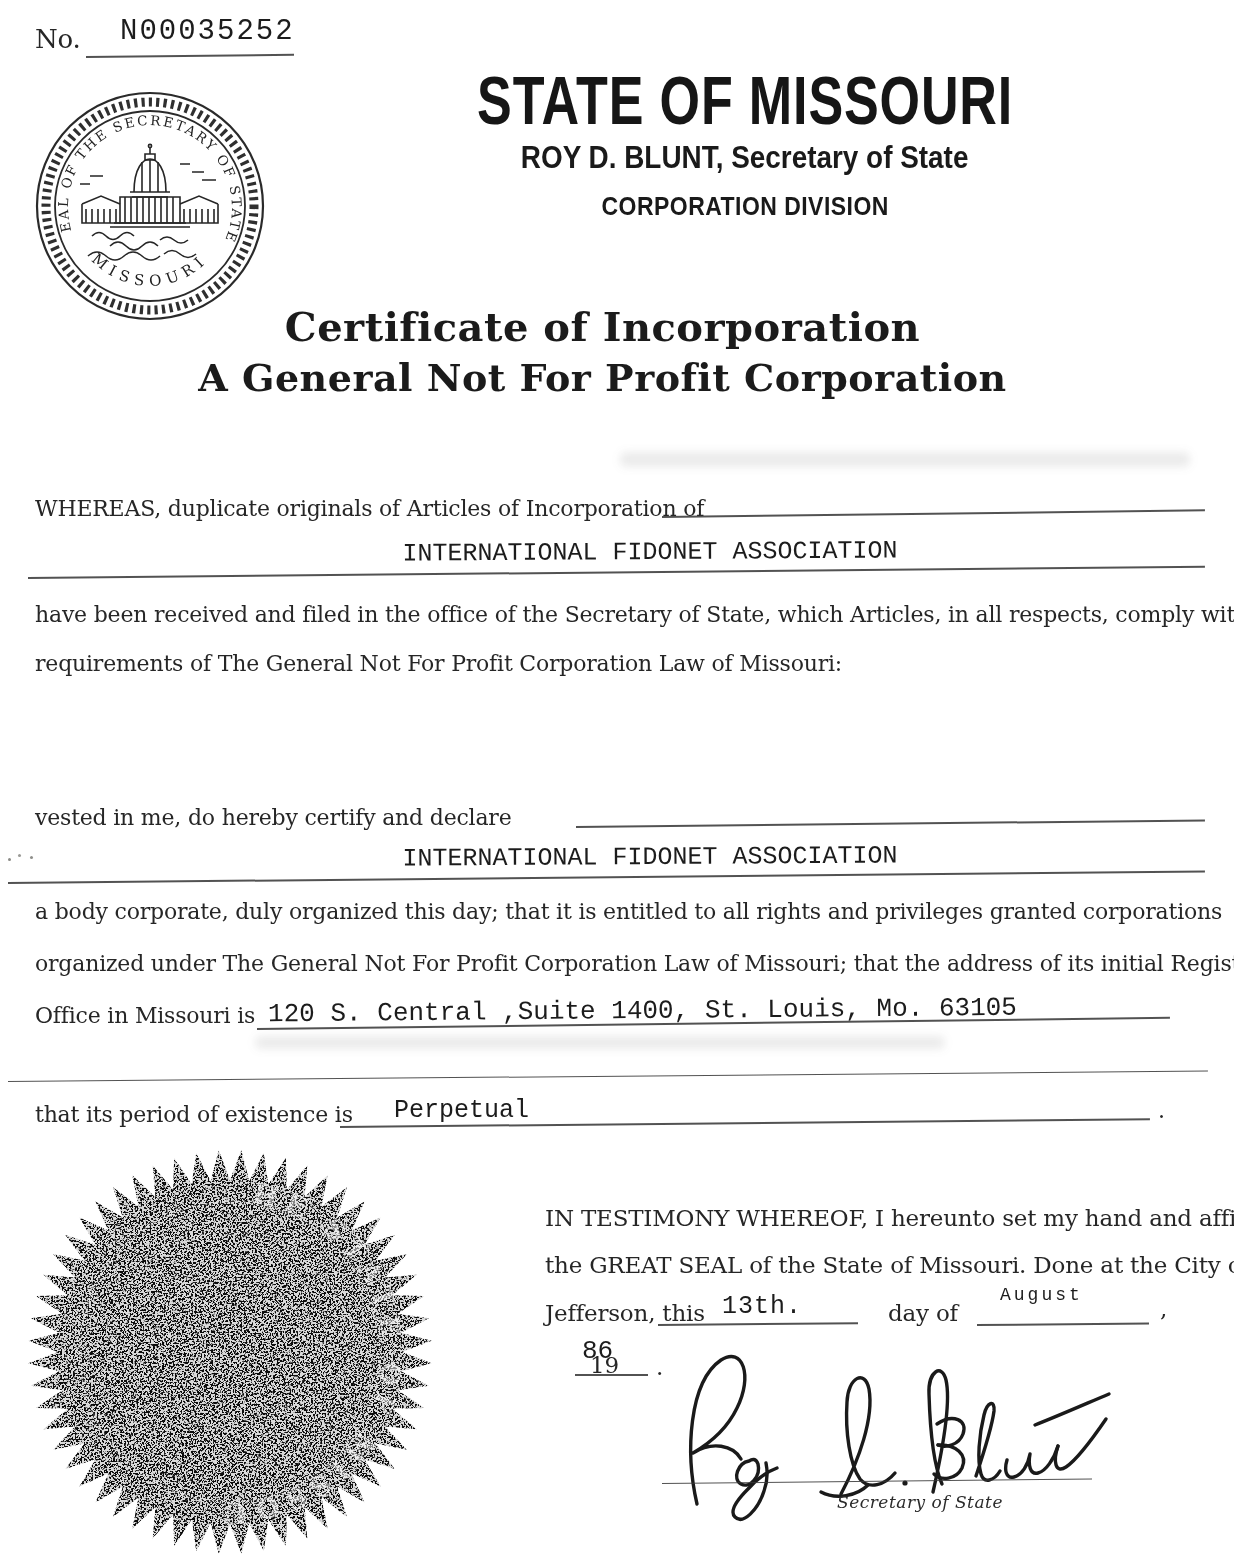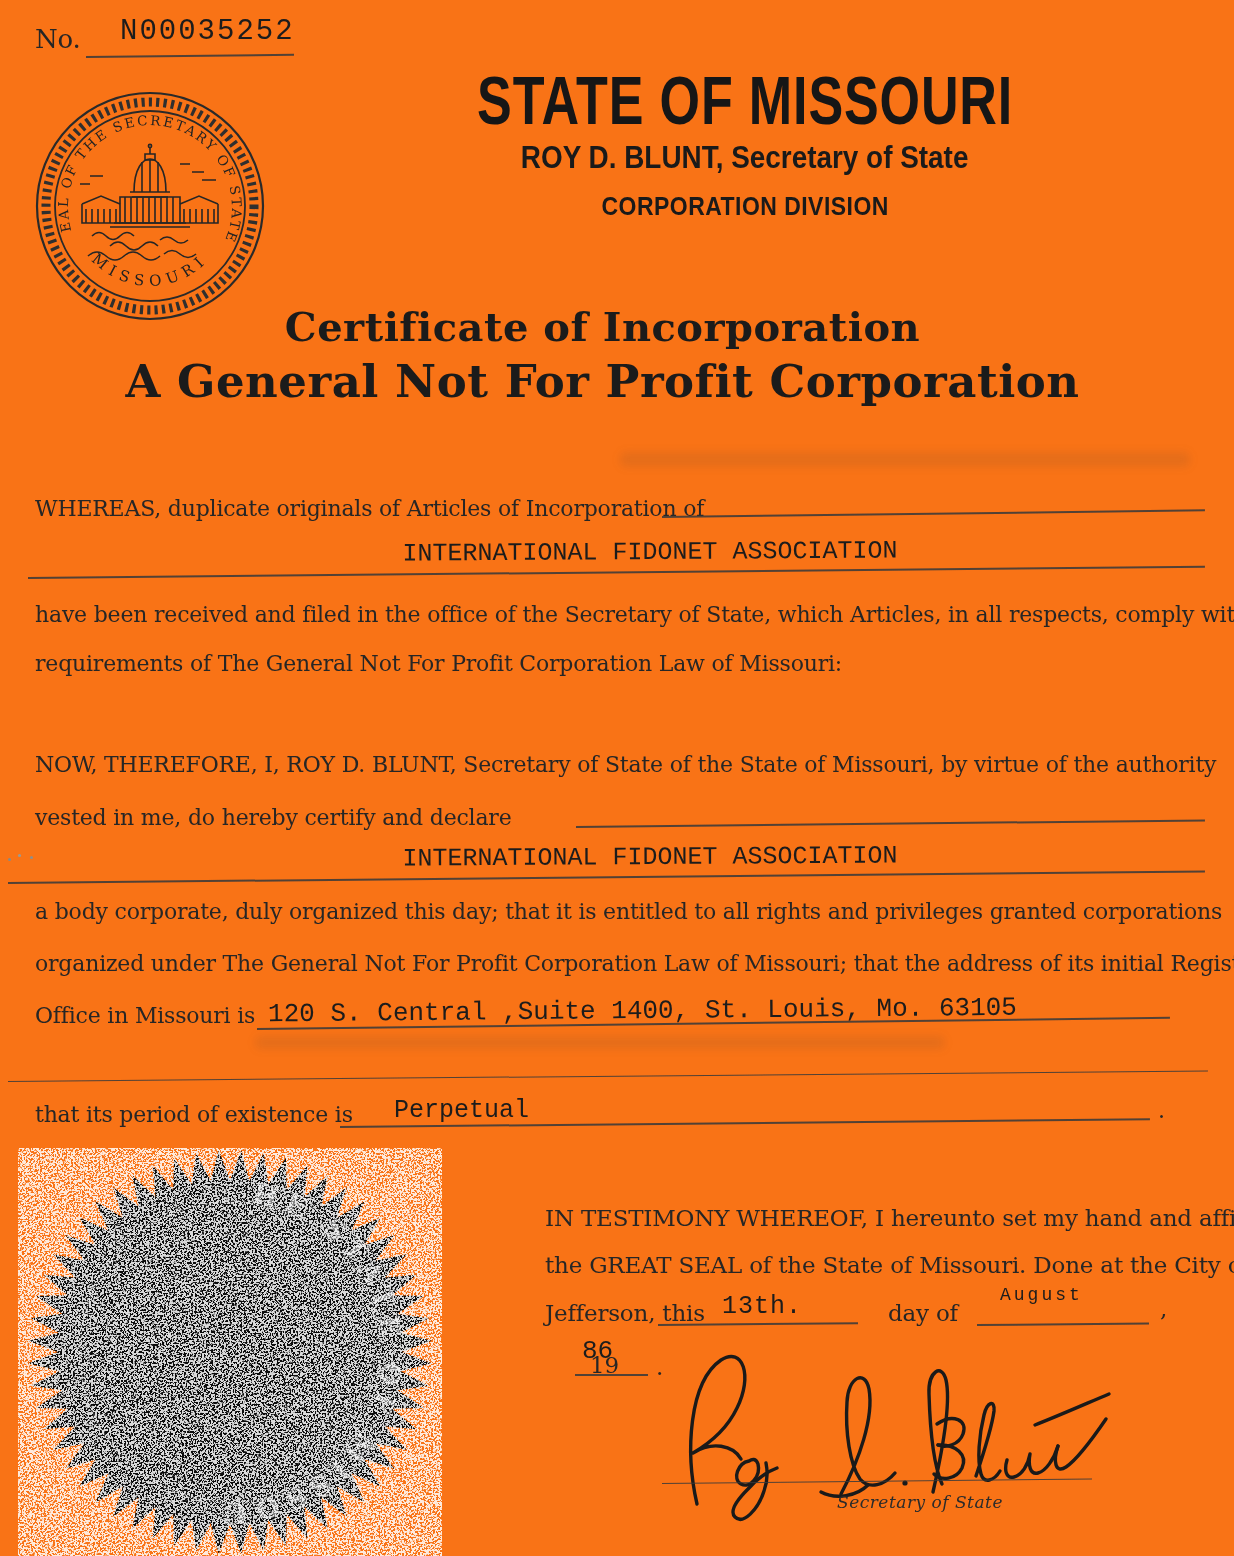--- a/index.html
+++ b/index.html
@@ -1,18 +1,18 @@
 <!DOCTYPE html>
 <html><head>
 <meta charset="utf-8">
 <style>
   html,body{margin:0;padding:0;background:#e9e9e7;}
   .page{
     position:relative;width:1234px;height:1556px;margin:0 auto;
-    background:#f97316;color:#1e1e1e;overflow:hidden;
+    background:#ffffff;color:#1e1e1e;overflow:hidden;
     font-family:"DejaVu Serif","Liberation Serif",serif;
   }
   .abs{position:absolute;white-space:nowrap;}
   .t{font-size:22px;letter-spacing:-0.2px;color:#262626;}
   .tt{font-size:23px;letter-spacing:-0.2px;color:#262626;}
   .mono{font-family:"Liberation Mono","DejaVu Sans Mono",monospace;color:#1c1c1c;}
   .ln{position:absolute;height:0;border-top:2px solid #3a3a3a;opacity:.88;transform-origin:left center;}
   .thin{border-top-width:1.6px;}
   .center{text-align:center;}
   .hdr-state{
@@ -74,36 +74,35 @@
     <span class="hdr-state">STATE OF MISSOURI</span>
   </div>
   <div class="abs center" style="left:280px;top:140px;width:930px;text-decoration:underline;">
     <span class="hdr-sec">ROY D. BLUNT, Secretary of State</span>
   </div>
   <div class="abs center" style="left:280px;top:191px;width:930px;">
     <span class="hdr-div">CORPORATION DIVISION</span>
   </div>
 
   <div class="abs center title" style="left:0;top:303px;width:1205px;font-size:40px;">Certificate of Incorporation</div>
-  <div class="abs center title" style="left:0;top:355px;width:1205px;font-size:45px;">A General Not For Profit Corporation</div>
+  <div class="abs center title" style="left:0;top:355px;width:1205px;font-size:38px;">A General Not For Profit Corporation</div>
 
   <div class="smudge" style="left:620px;top:452px;width:570px;height:15px;"></div>
   <div class="smudge" style="left:255px;top:1036px;width:690px;height:13px;"></div>
   <div class="dots" style="left:8px;top:858px;"></div>
 
   <div class="abs t" style="left:35px;top:496px;">WHEREAS, duplicate originals of Articles of Incorporation of</div>
   <div class="ln" style="left:662px;top:516px;width:543px;transform:rotate(-0.7deg);"></div>
   <div class="abs center mono" style="left:60px;top:538px;width:1180px;font-size:25px;transform:rotate(-0.35deg);">INTERNATIONAL FIDONET ASSOCIATION</div>
   <div class="ln" style="left:28px;top:577px;width:1177px;transform:rotate(-0.55deg);"></div>
 
   <div class="abs t" style="left:35px;top:602px;">have been received and filed in the office of the Secretary of State, which Articles, in all respects, comply with the</div>
   <div class="abs t" style="left:35px;top:651px;">requirements of The General Not For Profit Corporation Law of Missouri:</div>
 
   <div class="abs t" style="left:35px;top:752px;"></div>
-  <div class="abs t" style="left:35px;top:752px;">NOW, THEREFORE, I, ROY D. BLUNT, Secretary of State of the State of Missouri, by virtue of the authority</div>
   <div class="abs t" style="left:35px;top:805px;">vested in me, do hereby certify and declare</div>
   <div class="ln" style="left:576px;top:826px;width:629px;transform:rotate(-0.6deg);"></div>
   <div class="abs center mono" style="left:60px;top:843px;width:1180px;font-size:25px;transform:rotate(-0.35deg);">INTERNATIONAL FIDONET ASSOCIATION</div>
   <div class="ln" style="left:8px;top:882px;width:1197px;transform:rotate(-0.55deg);"></div>
 
   <div class="abs t" style="left:35px;top:899px;">a body corporate, duly organized this day; that it is entitled to all rights and privileges granted corporations</div>
   <div class="abs t" style="left:35px;top:951px;">organized under The General Not For Profit Corporation Law of Missouri; that the address of its initial Registered</div>
   <div class="abs t" style="left:35px;top:1003px;">Office in Missouri is</div>
   <div class="abs mono" style="left:268px;top:996px;font-size:26px;transform:rotate(-0.5deg);">120 S. Central ,Suite 1400, St. Louis, Mo. 63105</div>
   <div class="ln" style="left:257px;top:1028px;width:913px;transform:rotate(-0.7deg);"></div>

